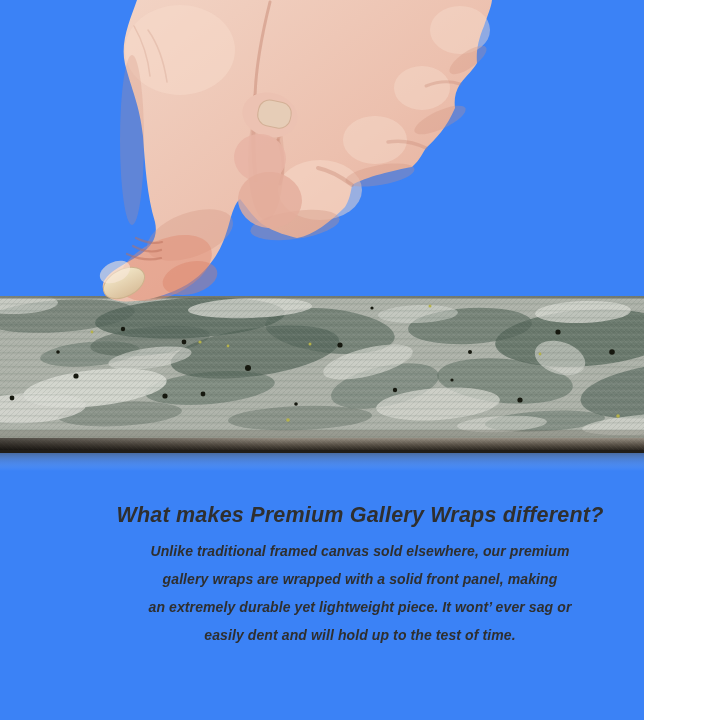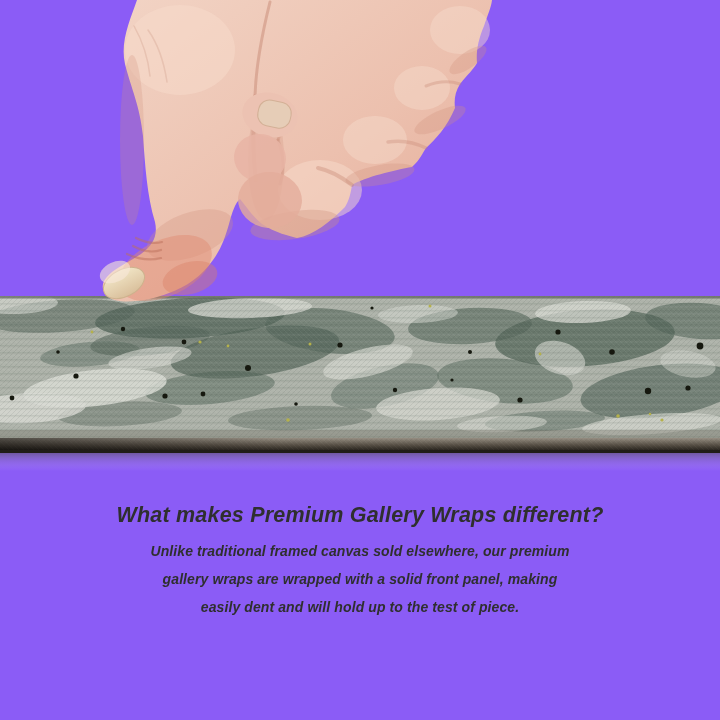--- a/index.html
+++ b/index.html
@@ -3,23 +3,23 @@
 <meta charset="utf-8">
 <style>
   html, body {
     margin: 0;
     padding: 0;
     background: #ffffff;
     font-family: "Liberation Sans", sans-serif;
   }
   .stage {
     position: relative;
-    width: 720px;
+    width: 644px;
     height: 720px;
-    background: #8b5cf6;
+    background: #3b82f6;
     overflow: hidden;
   }
   .hand-illustration {
     position: absolute;
     left: 70px;
     top: 0;
     z-index: 3;
   }
   .canvas-illustration {
     position: absolute;
@@ -248,16 +248,17 @@
       <path d="M66,238 C74,242 84,244 92,242"></path>
     </g>
     <ellipse cx="54" cy="283" rx="22" ry="13.5" transform="rotate(-27 54 283)" fill="url(#nailGrad)" stroke="#cdb28d" stroke-width="1"></ellipse>
     <ellipse cx="45" cy="272" rx="16" ry="10" transform="rotate(-25 45 272)" fill="#f8e8da" fill-opacity="0.6"></ellipse>
   </svg>
 
   <div class="copy">
     <h2>What makes Premium Gallery Wraps different?</h2>
     <p>Unlike traditional framed canvas sold elsewhere, our premium</p>
     <p>gallery wraps are wrapped with a solid front panel, making</p>
-    <p>easily dent and will hold up to the test of piece.</p>
+    <p>an extremely durable yet lightweight piece. It wont’ ever sag or</p>
+    <p>easily dent and will hold up to the test of time.</p>
   </div>
 
 </div>
 
 </body></html>

